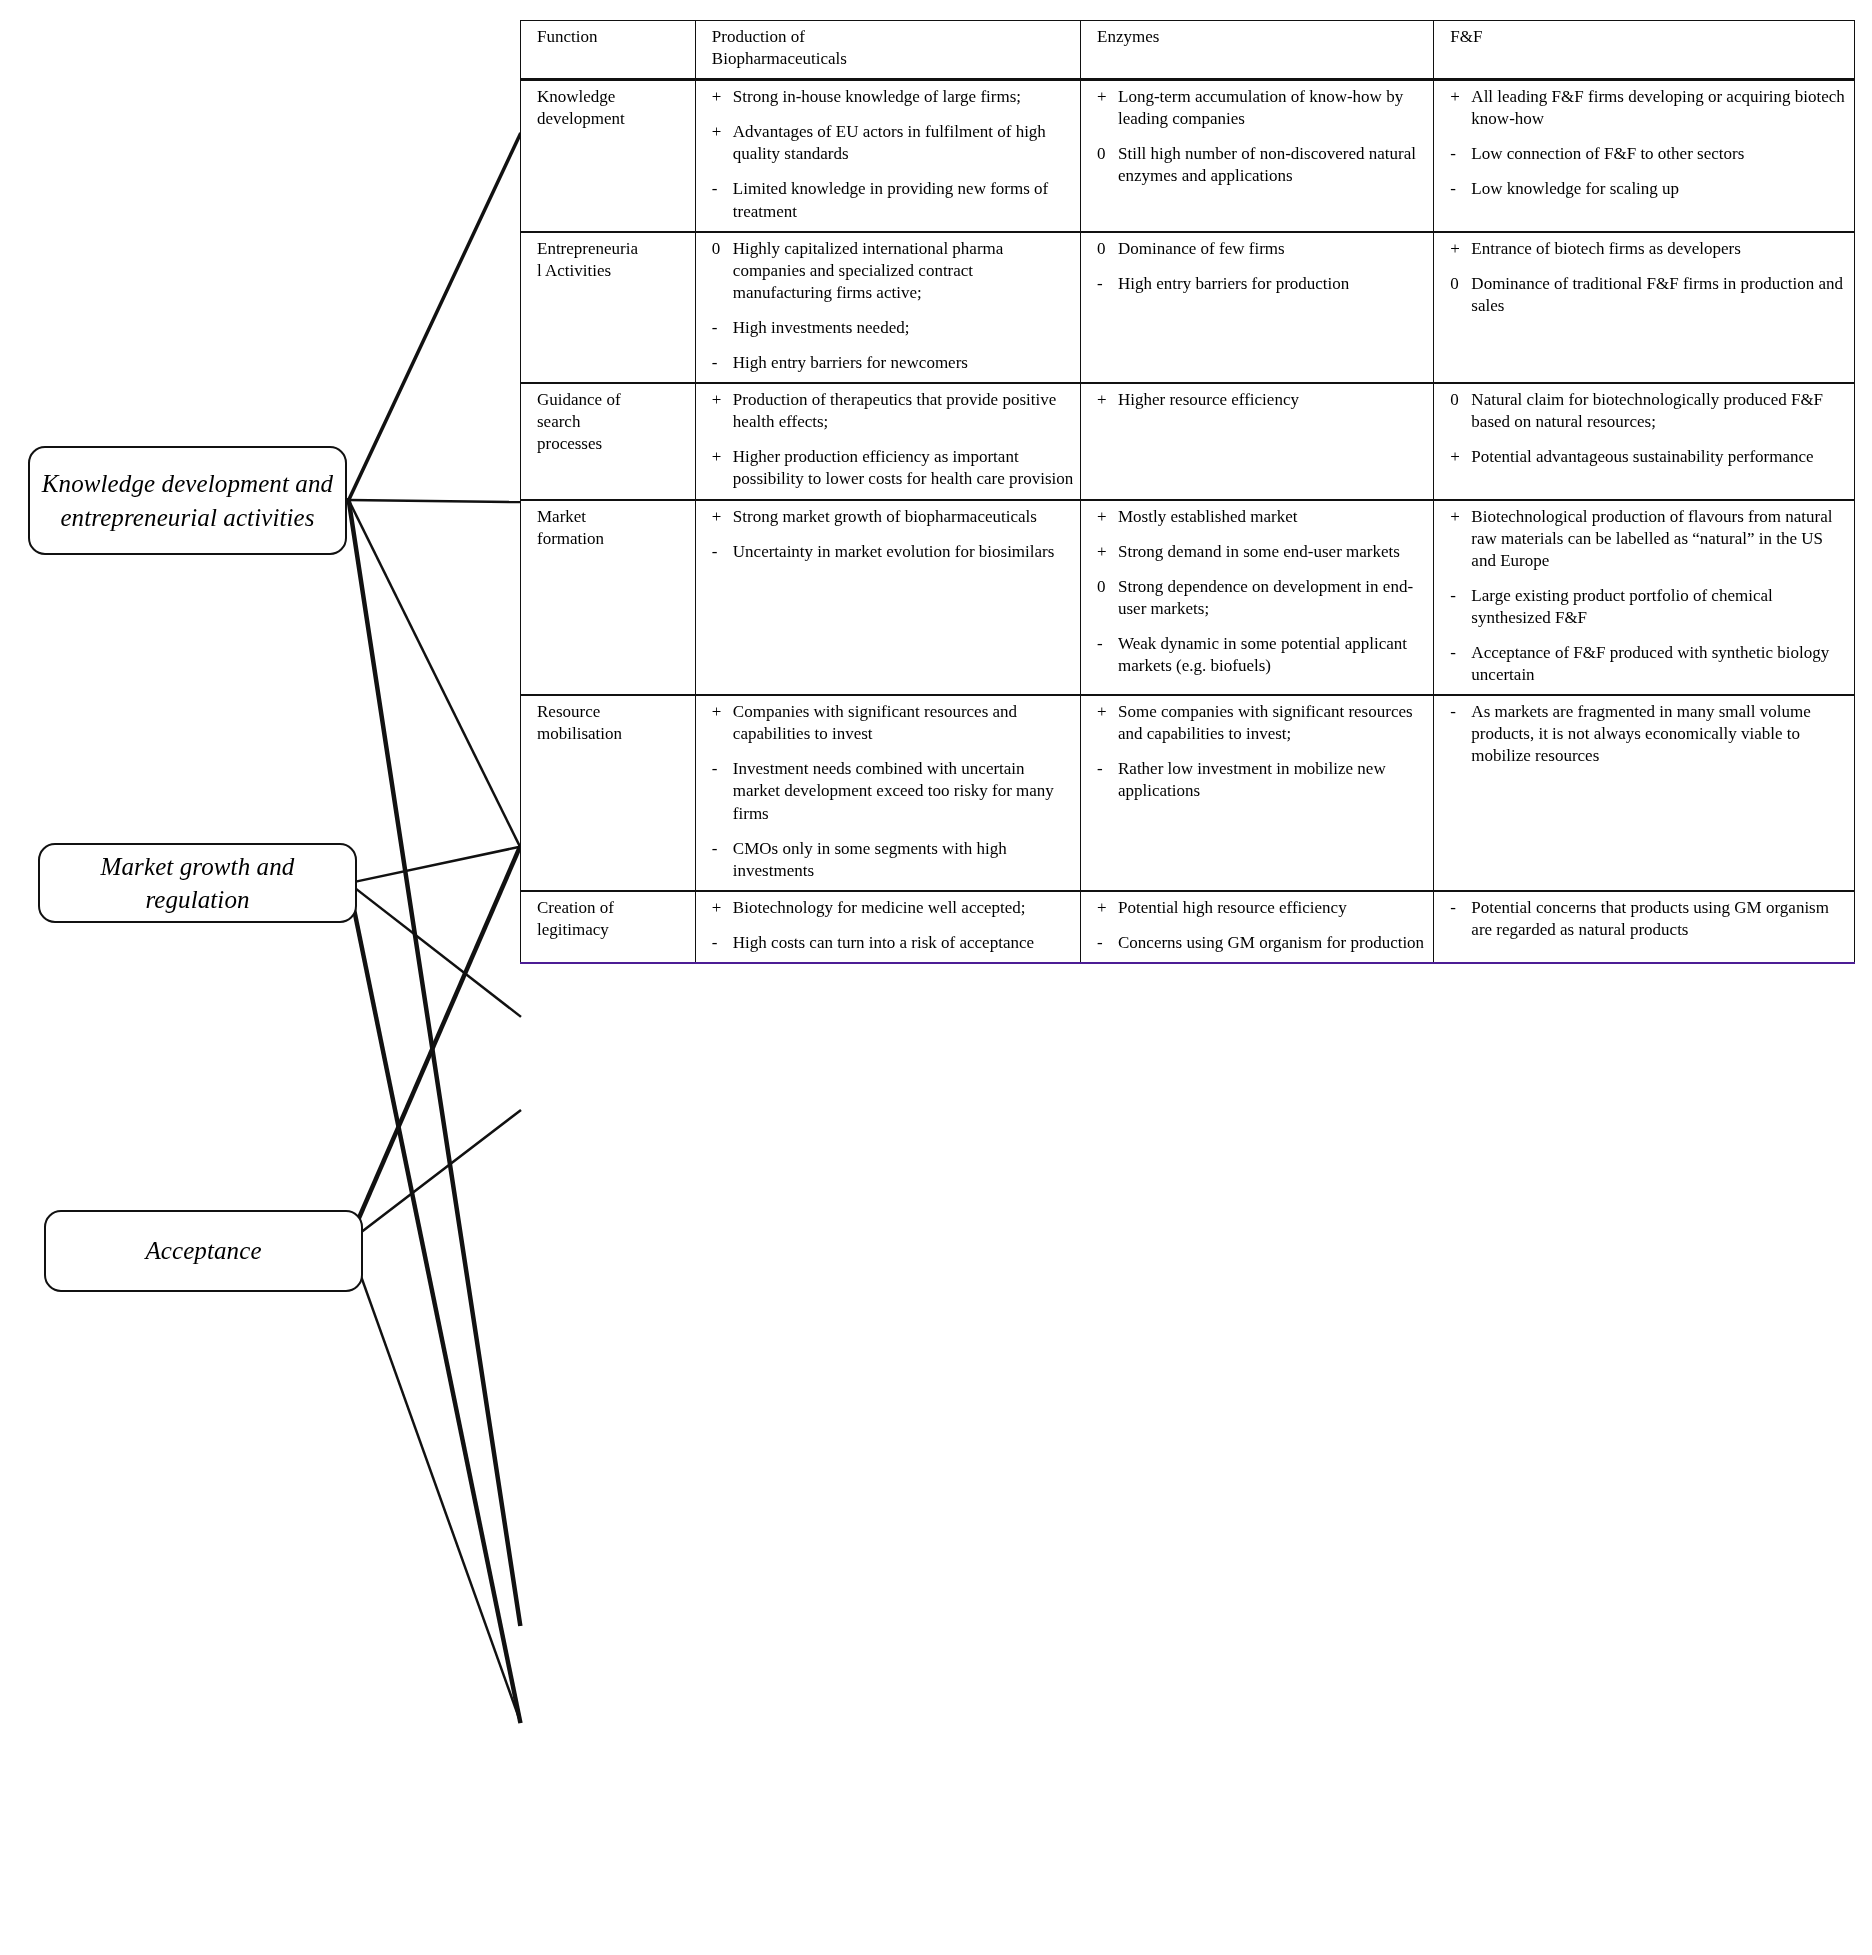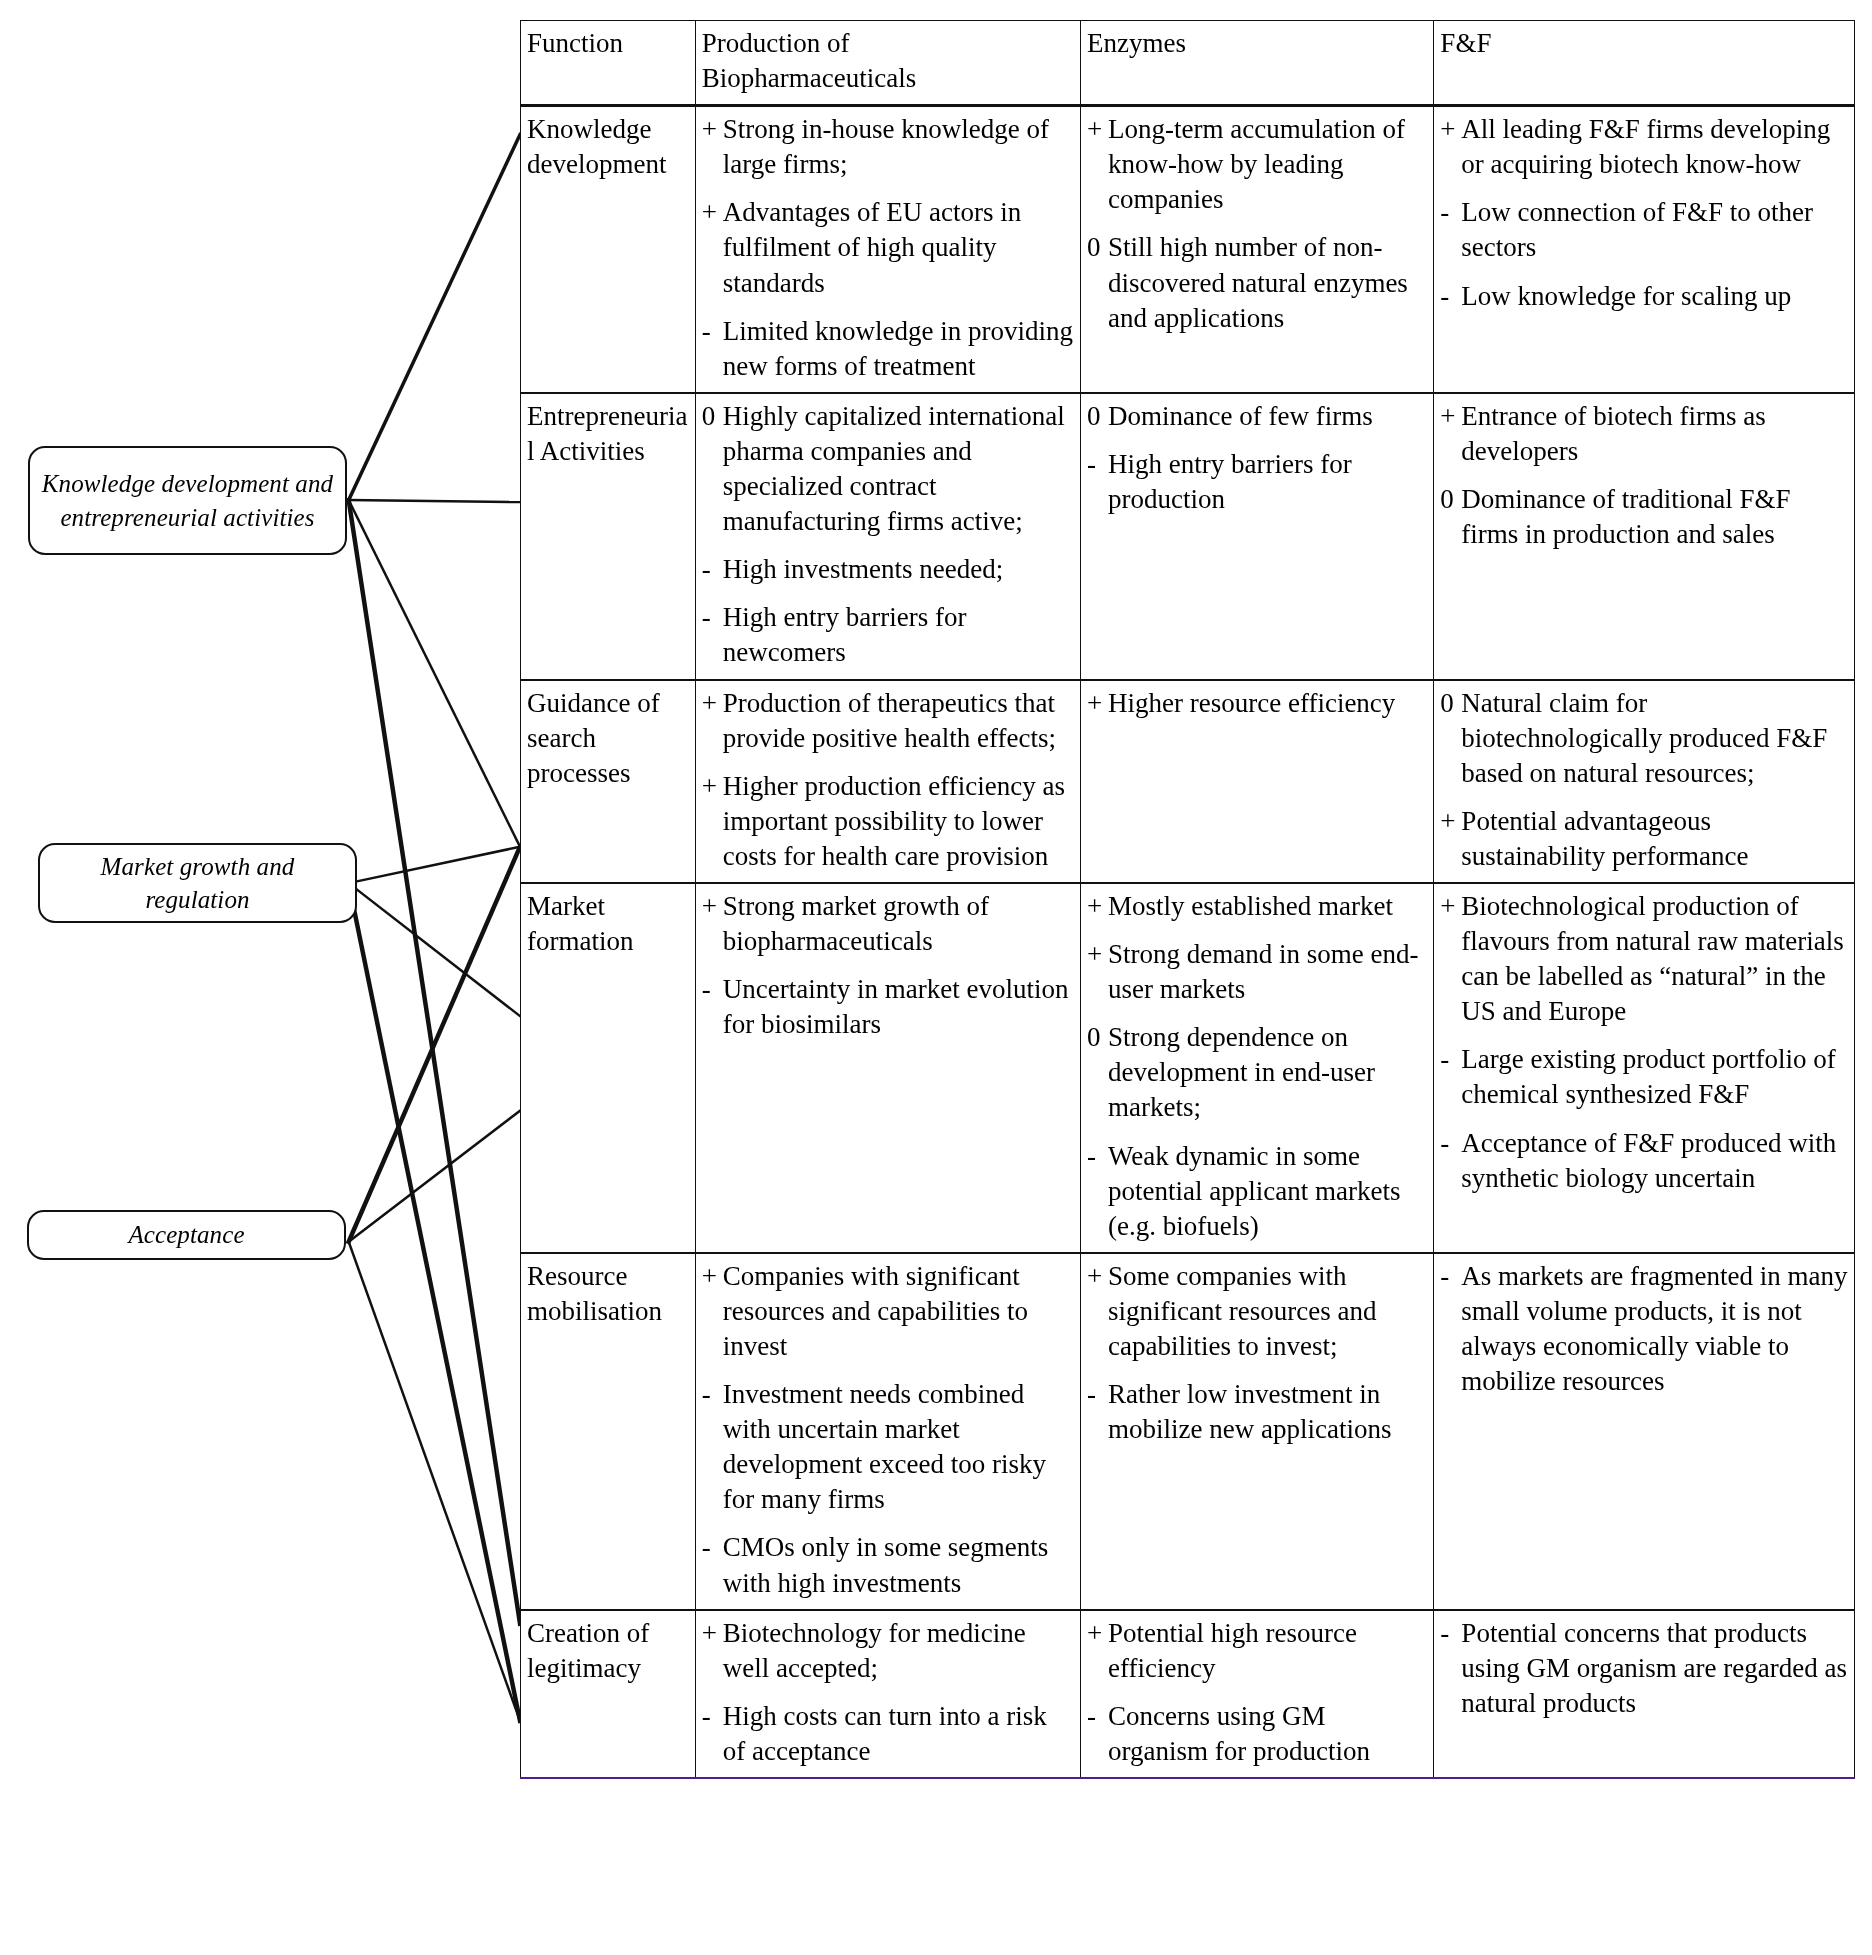--- a/index.html
+++ b/index.html
@@ -45,37 +45,37 @@
     justify-content: center;
     text-align: center;
     font-style: italic;
     font-size: 25px;
     line-height: 1.34;
     padding: 5px 8px;
     letter-spacing: 0.1px;
   }
   #node-knowledge { left: 28px; top: 446px; width: 319px; height: 109px; }
   #node-market    { left: 38px; top: 843px; width: 319px; height: 80px; }
-  #node-accept    { left: 27px; top: 1210px; width: 319px; height: 50px; font-family: Liberation Serif, serif; }
+  #node-accept    { left: 44px; top: 1210px; width: 319px; height: 82px; font-family: Liberation Serif, serif; }
 
   
   #matrix-table {
     position: absolute;
     left: 520px;
     top: 20px;
     width: 1335px;
     border-collapse: collapse;
     table-layout: fixed;
     background: #ffffff;
   }
   #matrix-table td {
     border: 1.5px solid #111111;
     vertical-align: top;
-    padding: 5px 4px 8px 6px;
-    font-size: 27px;
+    padding: 5px 4px 8px 16px;
+    font-size: 17px;
     line-height: 1.30;
   }
   #matrix-table tr.header-row td {
     border-bottom: 3px solid #111111;
   }
   #matrix-table tr.body-row td {
     border-top: 2.5px solid #111111;
   }
   #matrix-table tr.last-row td {
     border-bottom: 2px solid #4c1d95;

